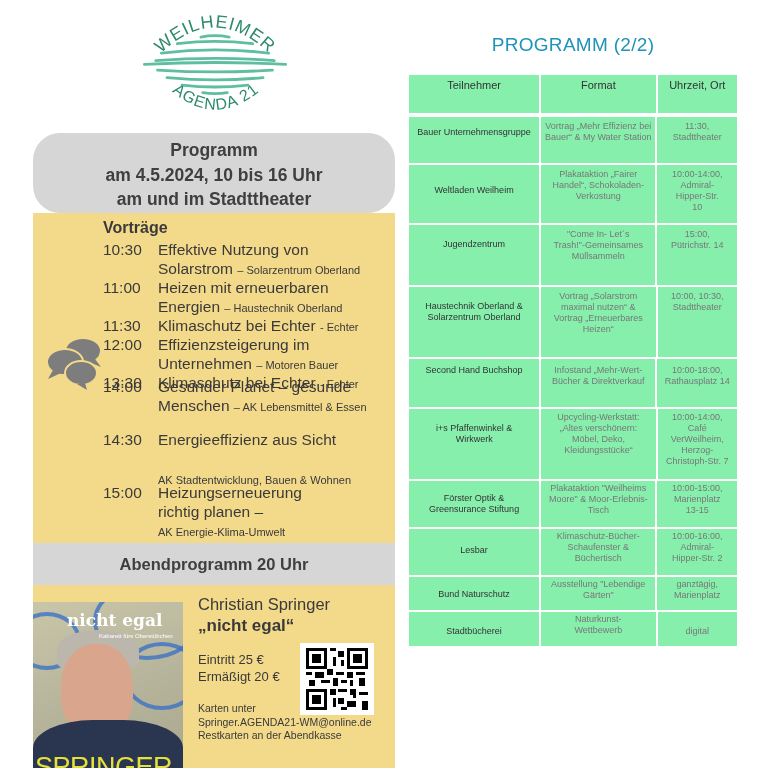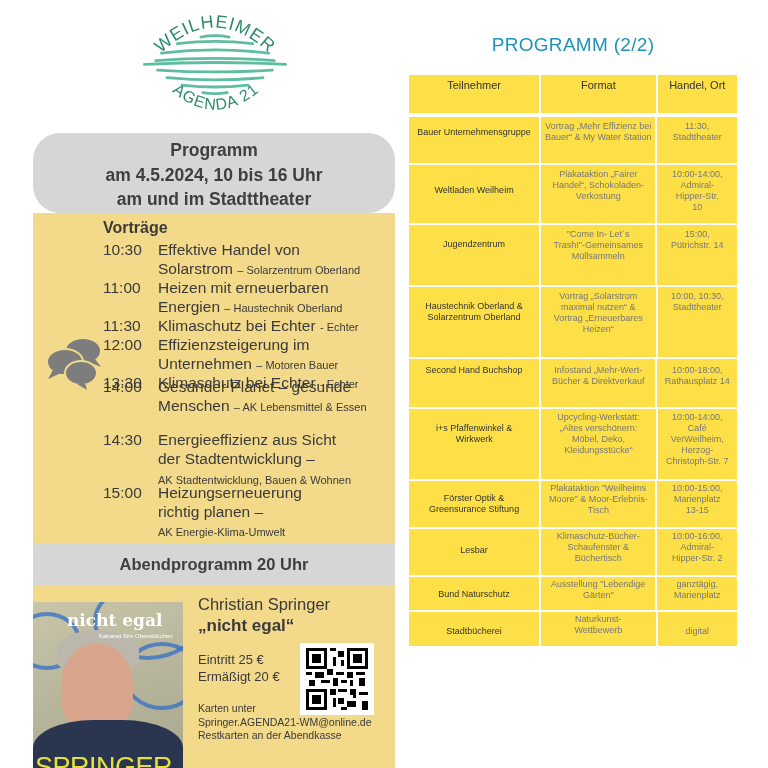--- a/index.html
+++ b/index.html
@@ -36,21 +36,21 @@
   #event .show { position:absolute; top:31px; font-size:17px; font-weight:bold; white-space:nowrap; }
   #event .price { position:absolute; top:66px; font-size:13px; line-height:17px; white-space:nowrap; }
   #event .tickets { position:absolute; top:117px; font-size:10.5px; line-height:13.5px; white-space:nowrap; }
   #qr { position:absolute; left:267px; top:58px; width:74px; height:72px; background:#fff; }
   #qr svg { position:absolute; left:6px; top:5px; width:62px; height:62px; }
 
   
   #rtitle { left:409px; top:34px; width:328px; text-align:center; color:#1f93b8; font-size:19px; letter-spacing:0.3px; }
   #table { left:409px; top:75px; width:328px; }
   .row { display:flex; }
-  .cell { background:#fde047; box-sizing:border-box; text-align:center; font-size:9px; line-height:11px; color:#777; padding-top:8px; }
+  .cell { background:#86efac; box-sizing:border-box; text-align:center; font-size:9px; line-height:11px; color:#777; padding-top:8px; }
   .c1 { width:131px; margin-right:2px; color:#333; }
   .c2 { width:115px; margin-right:2px; }
   .c3 { width:80px; }
   .hrow .cell { color:#333; font-size:11px; padding-top:5px; }
   .rgap { height:4px; }
   .rsep { height:2px; }
 </style>
 </head>
 <body>
 
@@ -93,39 +93,39 @@
     <svg id="bubble" viewBox="0 0 58 56">
       <ellipse cx="38" cy="16" rx="18" ry="13" fill="#7d7d7d" stroke="#f3d98a" stroke-width="2"></ellipse>
       <path d="M50 24 L56 32 L44 27 Z" fill="#7d7d7d"></path>
       <ellipse cx="20" cy="27" rx="18" ry="13" fill="#7d7d7d" stroke="#f3d98a" stroke-width="2"></ellipse>
       <path d="M8 35 L3 44 L16 38 Z" fill="#7d7d7d"></path>
       <ellipse cx="36" cy="38" rx="16" ry="12" fill="#7d7d7d" stroke="#f3d98a" stroke-width="2"></ellipse>
       <path d="M40 48 L42 55 L32 49 Z" fill="#7d7d7d"></path>
     </svg>
 
     <div class="talk" style="top:27px">
-      <span class="t">10:30</span><span class="body"><span>Effektive Handel von</span><br><span>Solarstrom</span> <span class="sm">– Solarzentrum Oberland</span></span>
+      <span class="t">10:30</span><span class="body"><span>Effektive Nutzung von</span><br><span>Solarstrom</span> <span class="sm">– Solarzentrum Oberland</span></span>
     </div>
     <div class="talk" style="top:65px">
       <span class="t">11:00</span><span class="body"><span>Heizen mit erneuerbaren</span><br><span>Energien</span> <span class="sm">– Haustechnik Oberland</span></span>
     </div>
     <div class="talk" style="top:103px">
       <span class="t">11:30</span><span class="body"><span>Klimaschutz bei Echter</span> <span class="sm">- Echter</span></span>
     </div>
     <div class="talk" style="top:122px">
       <span class="t">12:00</span><span class="body"><span>Effizienzsteigerung im</span><br><span>Unternehmen</span> <span class="sm">– Motoren Bauer</span></span>
     </div>
     <div class="talk" style="top:160px">
       <span class="t">13:30</span><span class="body"><span>Klimaschutz bei Echter</span> <span class="sm">- Echter</span></span>
     </div>
     <div class="talk" style="top:164px">
       <span class="t">14:00</span><span class="body"><span>Gesunder Planet – gesunde</span><br><span>Menschen</span> <span class="sm">– AK Lebensmittel &amp; Essen</span></span>
     </div>
     <div class="talk" style="top:217px">
-      <span class="t">14:30</span><span class="body"><span>Energieeffizienz aus Sicht</span><br><span>der Stadtentwicklung –</span><br><span class="sm" style="line-height:24px">AK Stadtentwicklung, Bauen &amp; Wohnen</span></span>
+      <span class="t">14:30</span><span class="body"><span>Energieeffizienz aus Sicht</span><br><br><span class="sm" style="line-height:24px">AK Stadtentwicklung, Bauen &amp; Wohnen</span></span>
     </div>
     <div class="talk" style="top:270px">
       <span class="t">15:00</span><span class="body"><span>Heizungserneuerung</span><br><span>richtig planen –</span><br><span class="sm" style="line-height:14px;display:inline-block">AK Energie-Klima-Umwelt</span></span>
     </div>
   </div>
 
   <div id="hdr2" class="hdr-gray">Abendprogramm 20 Uhr</div>
 
   <div id="bottom">
     <div id="photo">
@@ -195,21 +195,21 @@
     </div>
   </div>
 </div>
 
 <div id="rtitle" class="abs">PROGRAMM (2/2)</div>
 
 <div id="table" class="abs">
   <div class="row hrow" style="height:38px">
     <div class="cell c1">Teilnehmer</div>
     <div class="cell c2">Format</div>
-    <div class="cell c3">Handel, Ort</div>
+    <div class="cell c3">Uhrzeit, Ort</div>
   </div>
   <div class="rgap"></div>
 
   <div class="row" style="height:46px">
     <div class="cell c1" style="padding-top:10px">Bauer Unternehmensgruppe</div>
     <div class="cell c2" style="padding-top:4px">Vortrag „Mehr Effizienz bei Bauer“ &amp; My Water Station</div>
     <div class="cell c3" style="padding-top:4px;padding-left:12px;padding-right:12px">11:30, Stadttheater</div>
   </div>
   <div class="rsep"></div>
 

